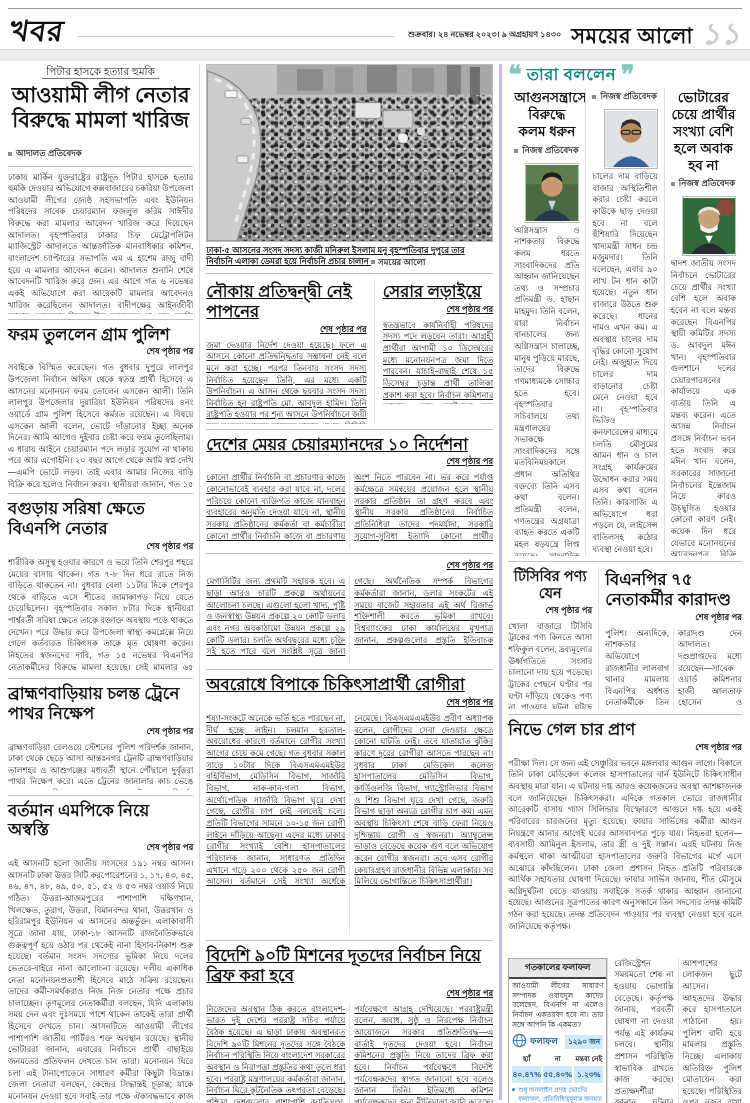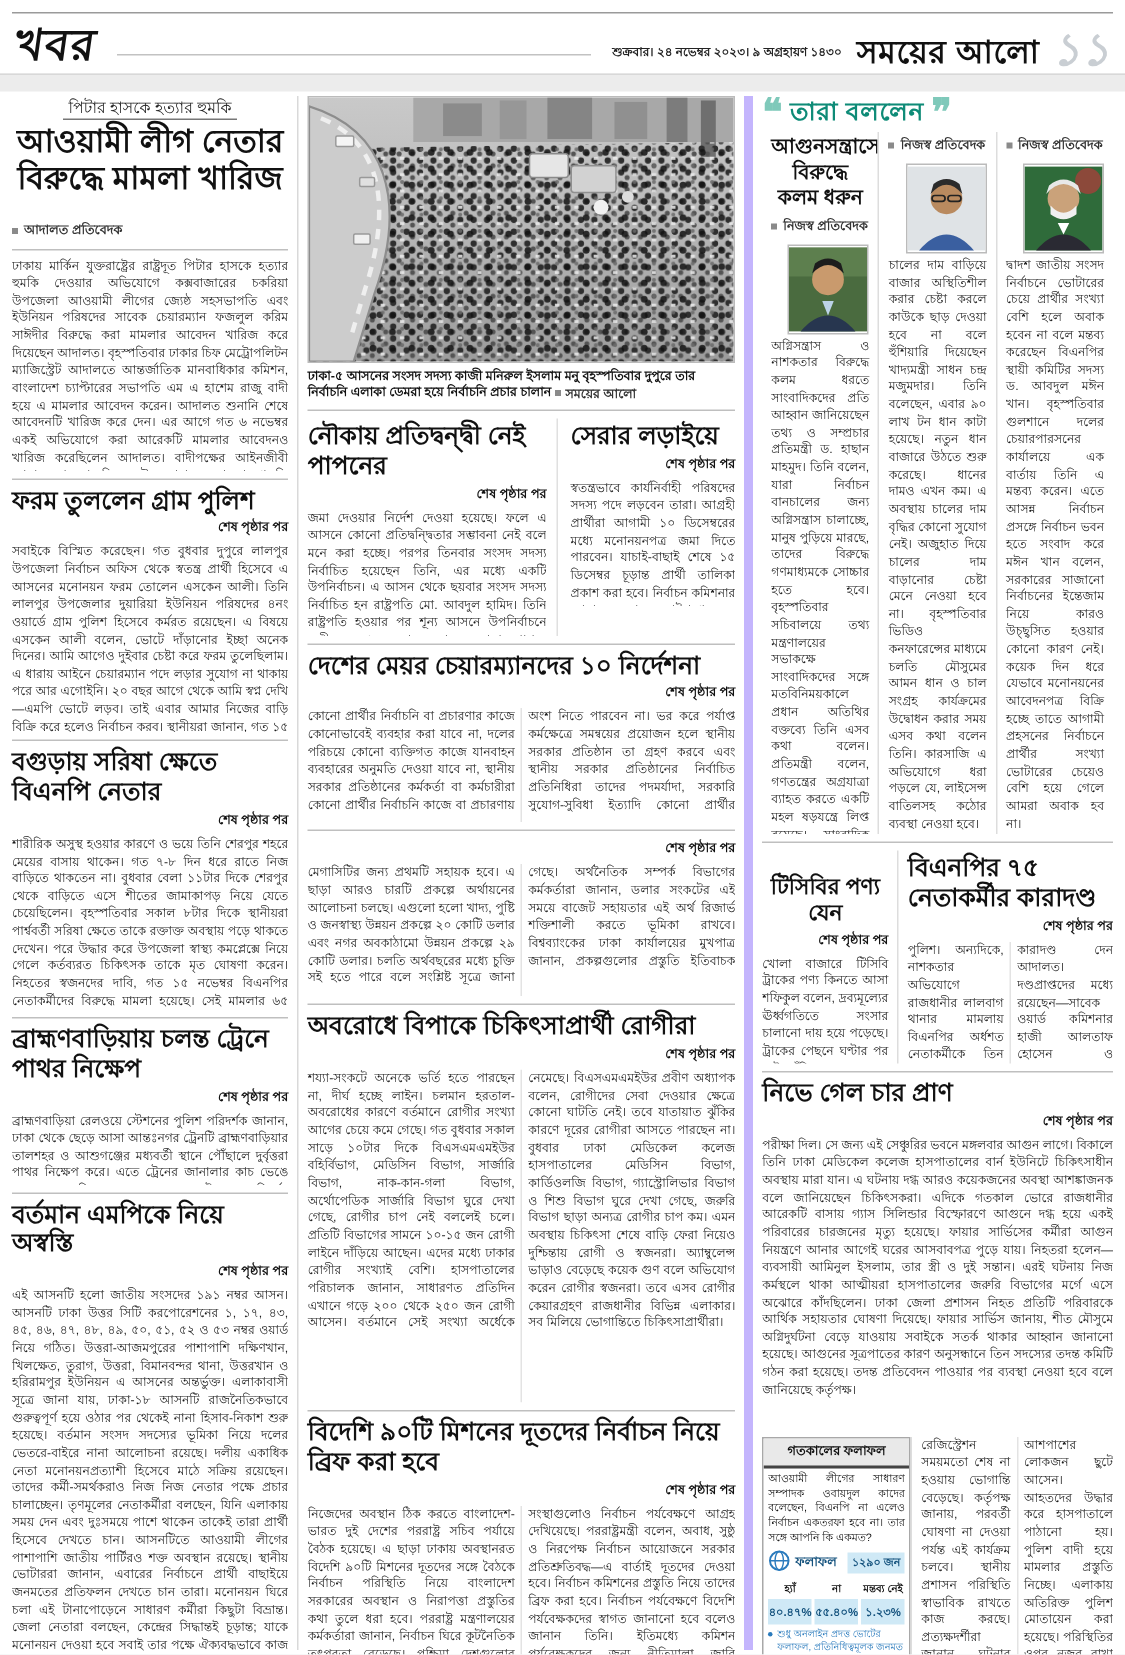--- a/index.html
+++ b/index.html
@@ -8,28 +8,28 @@
   .topline{position:absolute;top:8px;left:8px;right:8px;border-top:1px solid #9a9a9a;}
   .header{position:absolute;top:12px;left:10px;right:10px;height:34px;display:flex;align-items:flex-end;}
   .logo{font-size:29px;font-weight:bold;letter-spacing:1px;transform:skewX(-8deg);line-height:1;}
   .header-line{flex:1;border-top:1px solid #c2c2c2;margin:0 14px 9px 14px;}
   .dateline{font-size:8px;font-weight:bold;color:#222;padding-bottom:5px;white-space:nowrap;}
   .masthead{font-size:21px;font-weight:bold;margin-left:10px;line-height:1;letter-spacing:.5px;}
   .pagenum{font-size:30px;font-weight:bold;font-style:italic;color:#c9ced3;margin-left:8px;line-height:.8;}
   .grayband{position:absolute;top:49px;left:0;right:0;height:11px;background:#ececec;border-top:1px solid #d8d8d8;}
   .content{position:absolute;top:64px;left:8px;right:8px;bottom:3px;display:flex;}
   .col-left{width:186px;padding-right:6px;}
-  .col-center{width:288px;padding:0 6px;border-left:1px solid #d9d9d9;border-right:6px solid #c4b5fd;}
+  .col-center{width:288px;padding:0 6px;border-left:1px solid #d9d9d9;border-right:3px solid #c4b5fd;text-decoration:underline;}
   .col-right{flex:1;padding-left:6px;}
   .clip{overflow:hidden;}
   .kicker{text-align:center;font-size:10.5px;color:#222;margin:0 0 1px;}
   .kicker > span{border-bottom:1px solid #777;padding:0 4px 1px;}
   .hl-xl{font-size:21px;font-weight:bold;text-align:center;line-height:1.18;margin:2px 0 14px;}
   .hl-lg{font-size:16.5px;font-weight:bold;text-align:left;line-height:1.2;margin:3px 0 1px;}
-  .hl-md{font-size:14.5px;font-weight:bold;text-align:center;line-height:1.2;margin:17px 0 1px;}
+  .hl-md{font-size:14.5px;font-weight:bold;text-align:center;line-height:1.2;margin:1px 0 1px;}
   .byline{display:flex;align-items:center;gap:4px;font-size:8.5px;font-weight:bold;color:#333;margin:2px 0 3px;}
   .sqbullet{display:inline-block;width:4px;height:4px;background:#8a8a8a;flex:0 0 auto;}
   .cont{text-align:right;font-size:8.5px;font-weight:bold;margin:0 0 3px;}
   .bodytext{font-size:8.2px;line-height:1.42;text-align:justify;color:#1c1c1c;}
   .rule{border-top:1px solid #bfbfbf;margin:5px 0;}
   .cols2{column-count:2;column-gap:9px;column-rule:1px solid #e3e3e3;}
   .photo-wrap{border:1px solid #bbb;}
   .photo-wrap svg{display:block;width:100%;height:176px;}
   .caption{font-size:8.4px;font-weight:bold;line-height:1.35;margin:3px 0 4px;}
   .credit{display:inline-flex;align-items:center;gap:3px;font-weight:bold;color:#333;white-space:nowrap;}
@@ -243,20 +243,21 @@
                   <path d="M16,19 q11,-13 22,0 l-2,-7 q-9,-7 -18,0 Z" fill="#2b2b2b"></path>
                   <rect x="17" y="20" width="9" height="4" rx="2" fill="none" stroke="#222" stroke-width="1.2"></rect>
                   <rect x="28" y="20" width="9" height="4" rx="2" fill="none" stroke="#222" stroke-width="1.2"></rect>
                   <path d="M8,58 q19,-22 38,0 Z" fill="#3a5fa0"></path>
                 </svg>
             </span>
             <span>চালের দাম বাড়িয়ে বাজার অস্থিতিশীল করার চেষ্টা করলে কাউকে ছাড় দেওয়া হবে না বলে হুঁশিয়ারি দিয়েছেন খাদ্যমন্ত্রী সাধন চন্দ্র মজুমদার। তিনি বলেছেন, এবার ৯০ লাখ টন ধান কাটা হয়েছে। নতুন ধান বাজারে উঠতে শুরু করেছে। ধানের দামও এখন কম। এ অবস্থায় চালের দাম বৃদ্ধির কোনো সুযোগ নেই। অজুহাত দিয়ে চালের দাম বাড়ানোর চেষ্টা মেনে নেওয়া হবে না। বৃহস্পতিবার ভিডিও কনফারেন্সের মাধ্যমে চলতি মৌসুমের আমন ধান ও চাল সংগ্রহ কার্যক্রমের উদ্বোধন করার সময় এসব কথা বলেন তিনি। কারসাজি এ অভিযোগে ধরা পড়লে যে, লাইসেন্স বাতিলসহ কঠোর ব্যবস্থা নেওয়া হবে।</span>
           </div>
         </div>
         <div class="q-col clip">
+          <h3 class="q-hl">ভোটারের চেয়ে প্রার্থীর সংখ্যা বেশি হলে অবাক হব না</h3>
           <div class="byline">
               <span class="sqbullet"></span>
               <span>নিজস্ব প্রতিবেদক</span>
             </div>
           <div class="bodytext">
             <span class="portrait">
               <svg viewBox="0 0 54 58">
                   <rect width="54" height="58" fill="#2f6b3a"></rect>
                   <circle cx="44" cy="10" r="9" fill="#b33a3a" opacity="0.7"></circle>
                   <circle cx="27" cy="22" r="11" fill="#caa27a"></circle>

